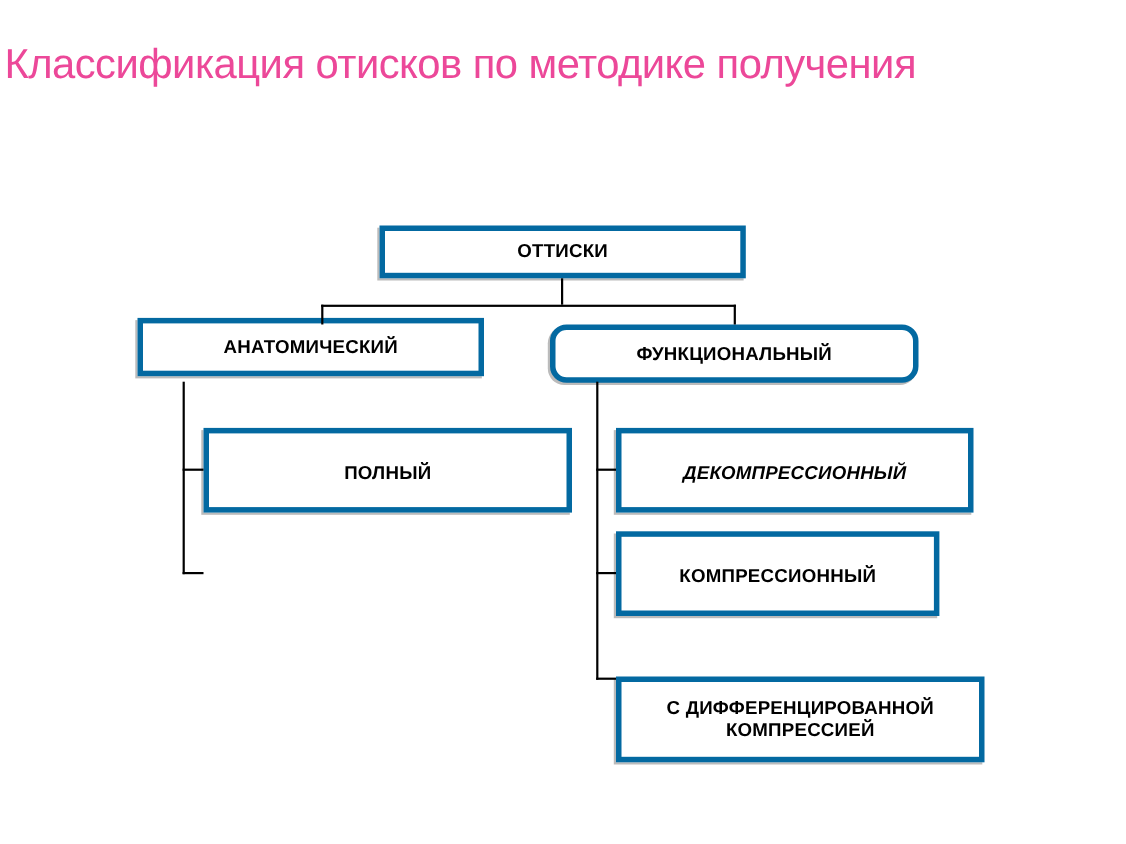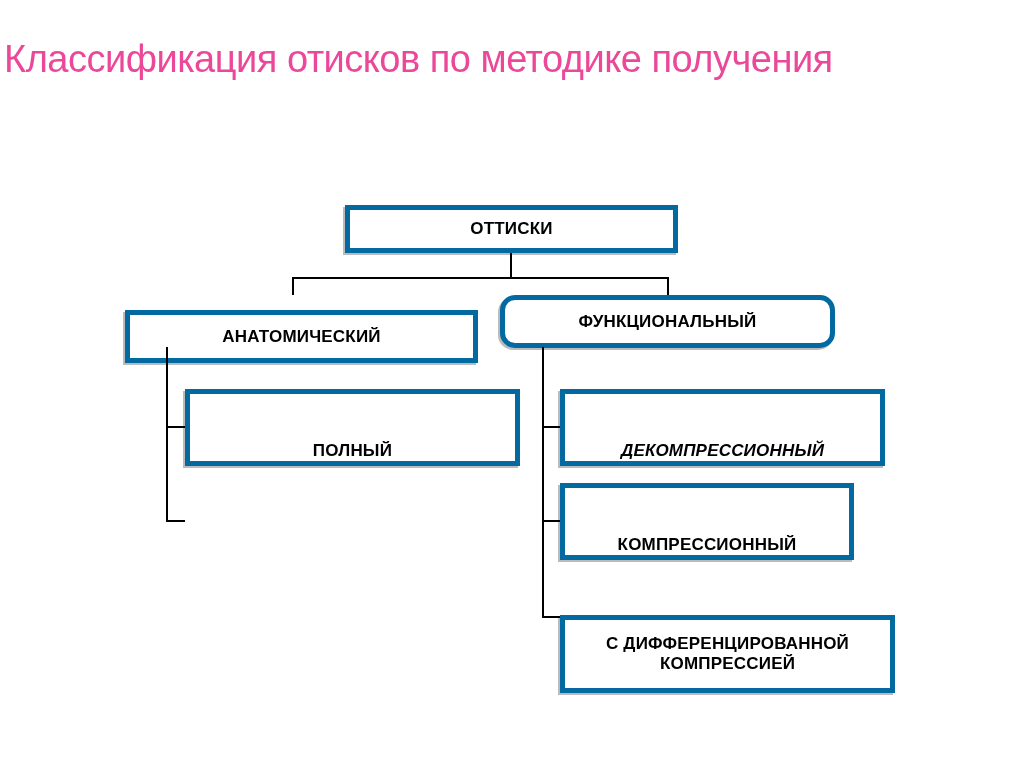--- a/index.html
+++ b/index.html
@@ -33,40 +33,40 @@
     justify-content: center;
     align-items: center;
     text-align: center;
     font-weight: 700;
     font-size: 17px;
     letter-spacing: 0.2px;
     color: #000000;
     padding: 0 6px;
   }
   .node.top-text {
-    align-items: flex-end;
+    align-items: center;
     padding-top: 4px;
   }
   .line {
     position: absolute;
     background: #000000;
   }
 </style>
 </head>
 <body>
 
 <div class="stage">
 
   <div class="slide-title">Классификация отисков по методике получения</div>
 
   <div class="node" style="left:345px; top:205px; width:333px; height:48px;">
     <span>ОТТИСКИ</span>
   </div>
 
-  <div class="node" style="left:125px; top:310px; width:353px; height:53px;">
+  <div class="node" style="left:125px; top:289px; width:315px; height:53px;">
     <span>АНАТОМИЧЕСКИЙ</span>
   </div>
 
   <div class="node" style="left:500px; top:295px; width:335px; height:53px;border-radius:15px;">
     <span>ФУНКЦИОНАЛЬНЫЙ</span>
   </div>
 
   <div class="node top-text" style="left:185px; top:389px; width:335px; height:77px;">
     <span>ПОЛНЫЙ</span>
   </div>

